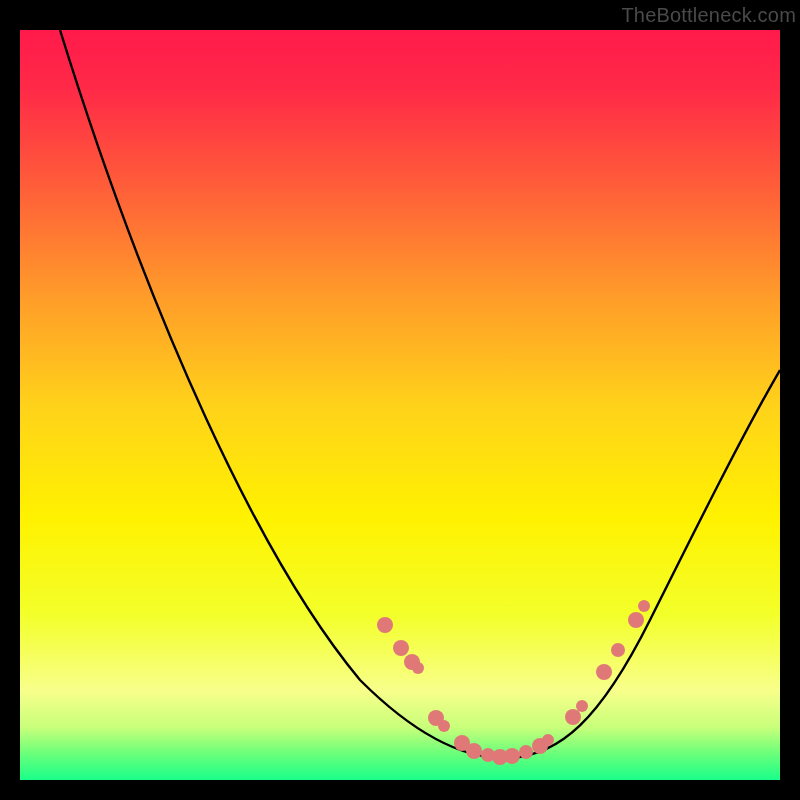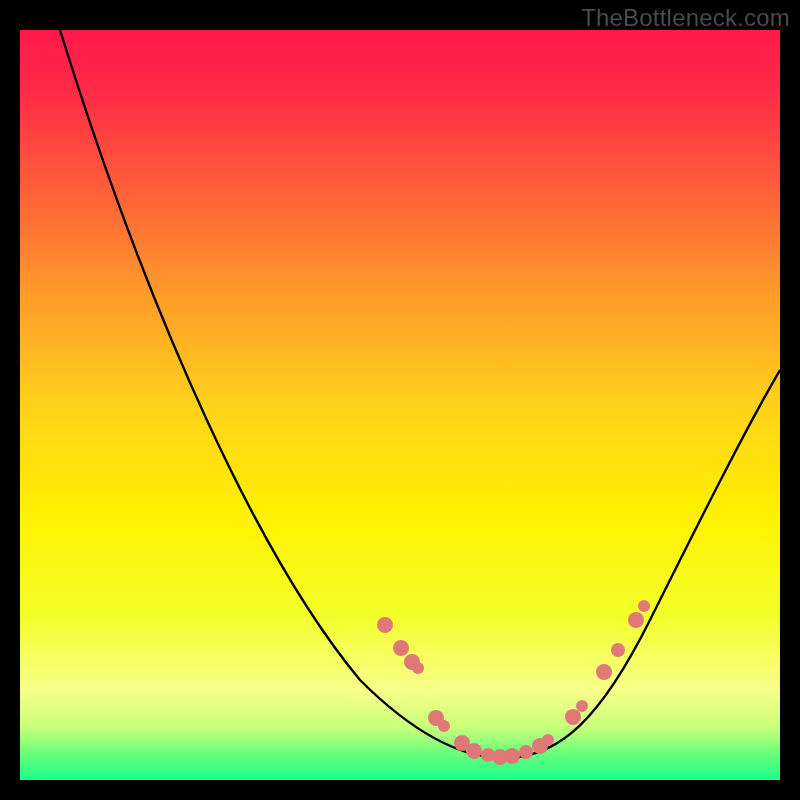--- a/index.html
+++ b/index.html
@@ -13,22 +13,22 @@
   }
   .stage {
     position: relative;
     width: 800px;
     height: 800px;
     background: #000000;
   }
   .attribution {
     position: absolute;
     top: 4px;
-    right: 10px;
-    font-size: 24px;
+    right: 4px;
+    font-size: 20px;
     color: #4a4a4a;
     font-weight: 500;
     letter-spacing: 0.2px;
   }
   svg {
     display: block;
   }
 </style>
 </head>
 <body>

